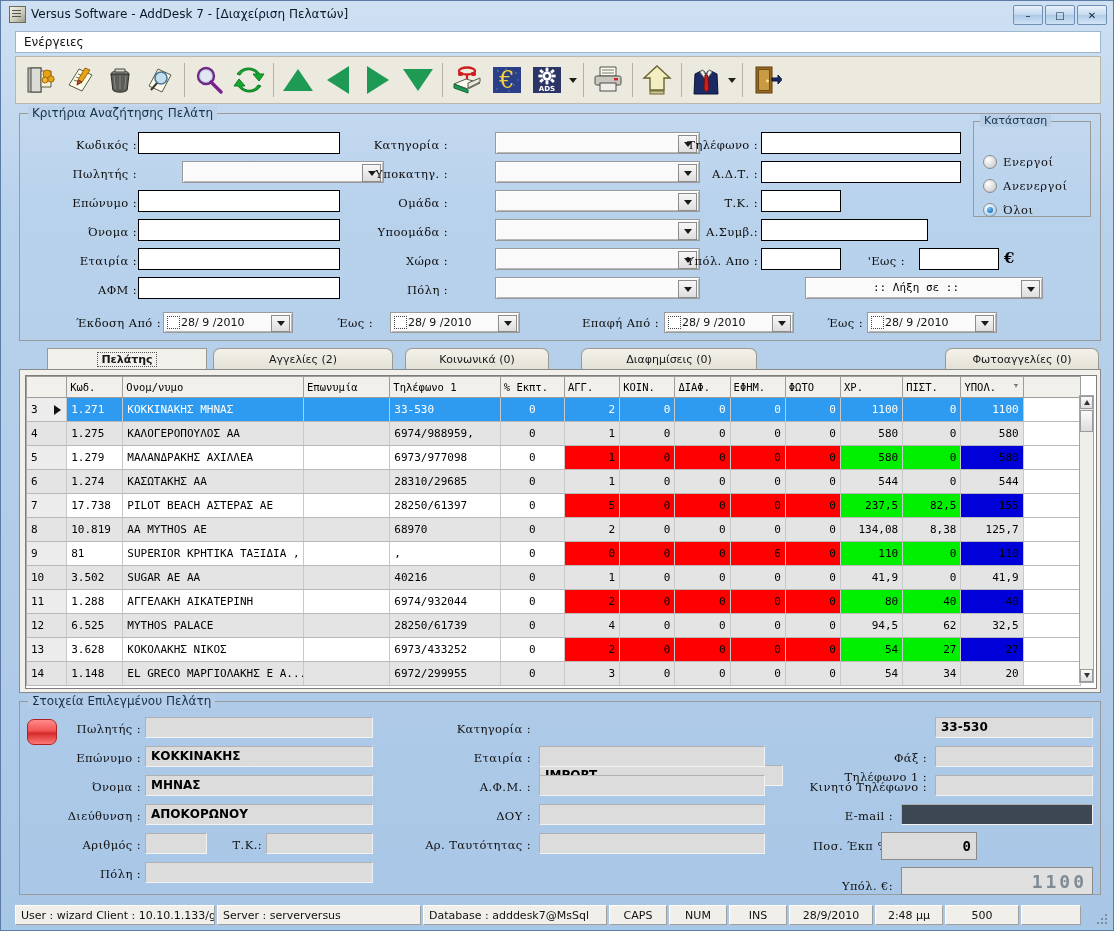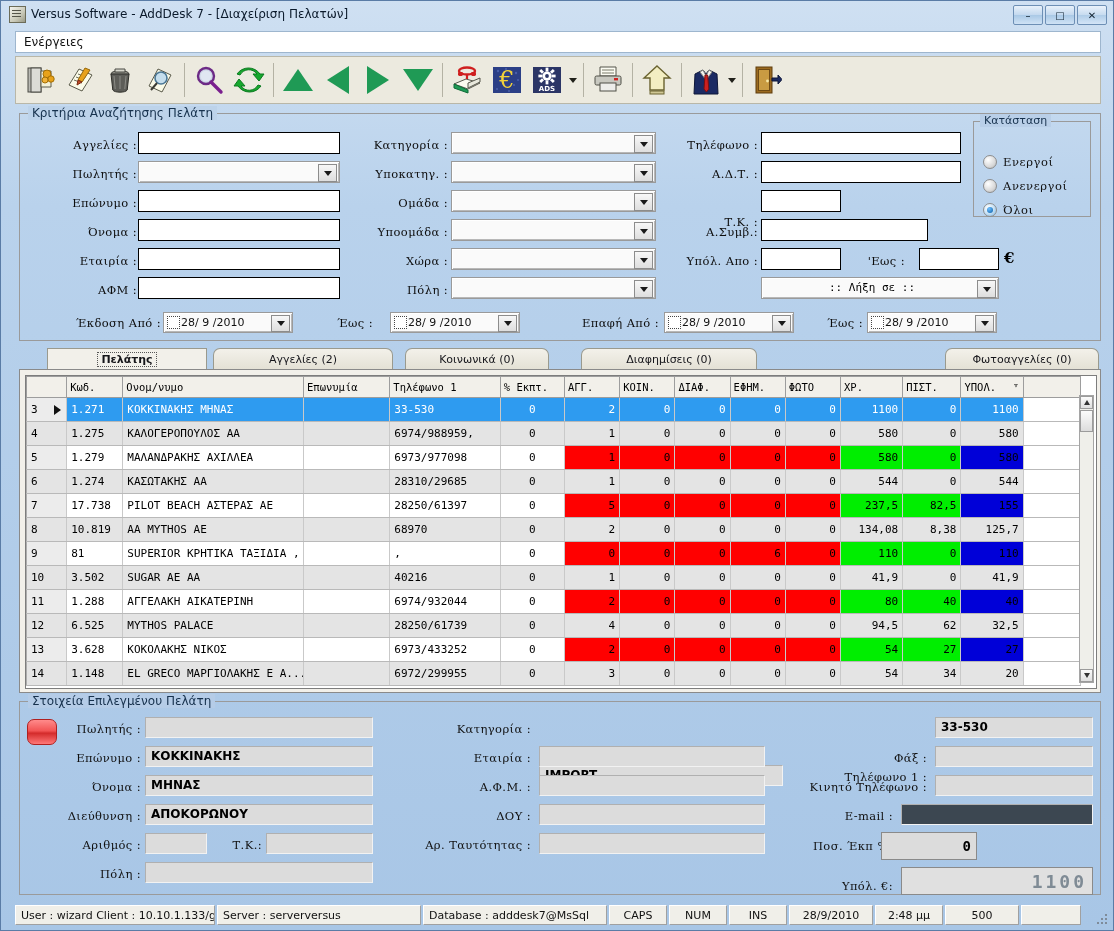--- a/index.html
+++ b/index.html
@@ -91,20 +91,21 @@
   }
   .inp{
     position:absolute;box-sizing:border-box;background:#ffffff;
     border:1px solid #000;font-family:"DejaVu Sans Mono",monospace;font-size:11px;
     height:22px;padding:2px 4px;color:#000;
   }
   .combo{
     position:absolute;box-sizing:border-box;background:#fafafa;
     border:1px solid #9a9a9a;height:22px;
     box-shadow:inset 1px 1px 0 #fff, inset -1px -1px 0 #b8b8b8;
+    margin-left:44px;
   }
   .combo .cb-arrow{
     position:absolute;right:2px;top:2px;width:17px;height:16px;
     background:linear-gradient(180deg,#f7f7f7,#dedede);
     border:1px solid #8c8c8c;display:flex;align-items:center;justify-content:center;
   }
   .combo .cb-arrow i{
     width:0;height:0;border-left:4px solid transparent;border-right:4px solid transparent;
     border-top:5px solid #1a1a1a;display:block;
   }
@@ -446,21 +447,21 @@
         <circle cx="15.5" cy="16" r="1.4" fill="#f6e7a8"></circle>
         <path d="M20 13 l6 0 0 -3 4 4.5 -4 4.5 0 -3 -6 0 z" fill="#1b2a63" stroke="#0d1638"></path>
       </svg>
     </div>
   </div>
 
   <div class="group crit">
     <div class="glabel">Κριτήρια Αναζήτησης Πελάτη</div>
   </div>
 
-  <div class="lbl" style="left:58px;top:137px;width:78px;">Αγγελίες :</div>
+  <div class="lbl" style="left:58px;top:137px;width:78px;">Κωδικός :</div>
   <input class="inp" style="left: 137px; top: 131px; width: 202px;" value="">
 
   <div class="lbl" style="left:58px;top:166px;width:78px;">Πωλητής :</div>
   <div class="combo" style="left:137px;top:160px;width:202px;">
     <div class="cb-text"></div>
     <div class="cb-arrow">
         <i></i>
       </div>
   </div>
 
@@ -523,21 +524,21 @@
         <i></i>
       </div>
   </div>
 
   <div class="lbl" style="left:675px;top:137px;width:82px;">Τηλέφωνο :</div>
   <input class="inp" style="left: 760px; top: 131px; width: 200px;" value="">
 
   <div class="lbl" style="left:675px;top:166px;width:82px;">Α.Δ.Τ. :</div>
   <input class="inp" style="left: 760px; top: 160px; width: 200px;" value="">
 
-  <div class="lbl" style="left:675px;top:195px;width:82px;margin-top:19px;">Τ.Κ. :</div>
+  <div class="lbl" style="left:675px;top:195px;width:82px;">Τ.Κ. :</div>
   <input class="inp" style="left: 760px; top: 189px; width: 80px;" value="">
 
   <div class="lbl" style="left:675px;top:224px;width:82px;">Α.Συμβ.:</div>
   <input class="inp" style="left: 760px; top: 218px; width: 167px;" value="">
 
   <div class="lbl" style="left:655px;top:253px;width:102px;">Υπόλ. Απο :</div>
   <input class="inp" style="left: 760px; top: 247px; width: 80px;" value="">
   <div class="lbl" style="left:852px;top:253px;width:52px;">'Εως :</div>
   <input class="inp" style="left: 918px; top: 247px; width: 80px;" value="">
   <div class="euro" style="left:1003px;top:248px;">€</div>

